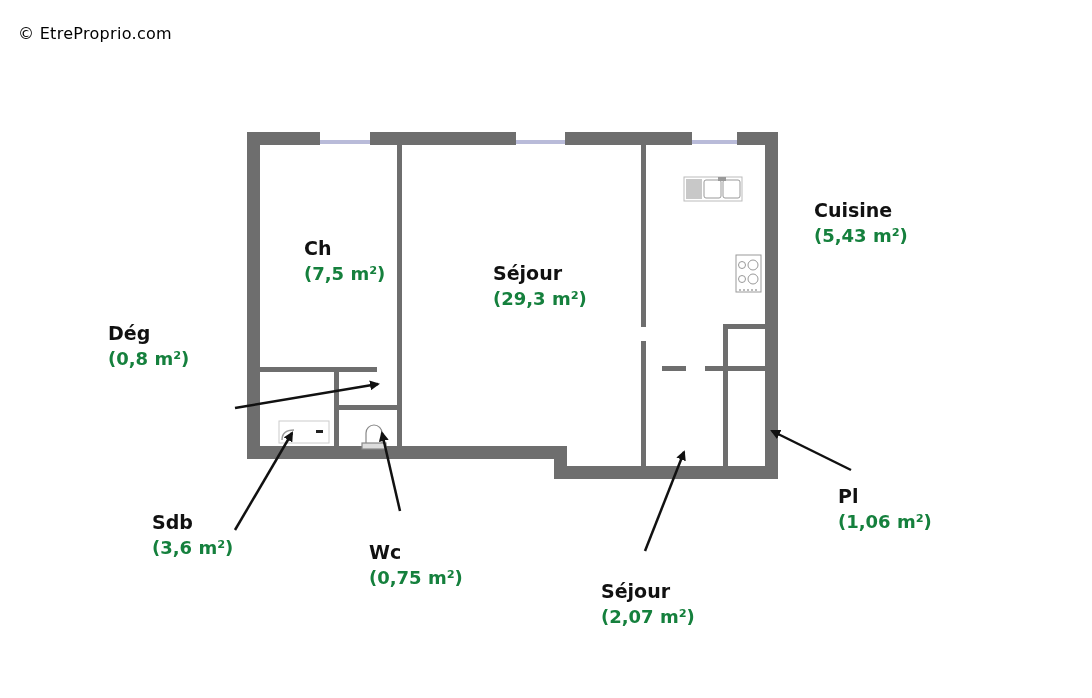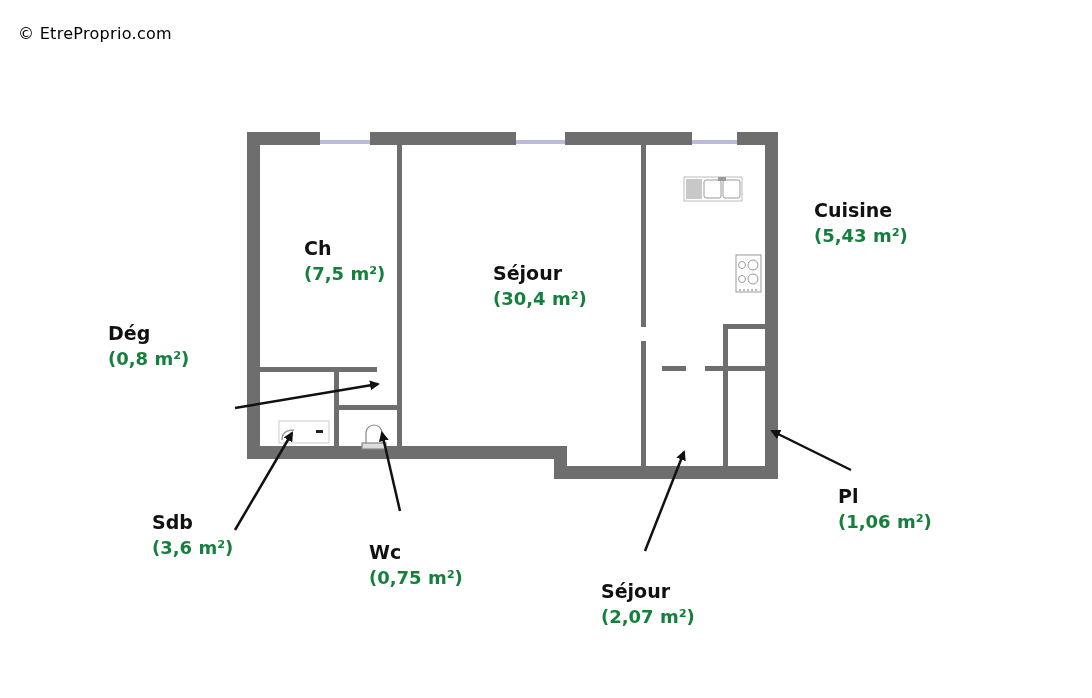--- a/index.html
+++ b/index.html
@@ -103,21 +103,21 @@
   </g>
 </svg>
 
 <div class="label" style="left:297px; top:236px;margin-left:7px;">
   <span class="name">Ch</span>
   <span class="area">(7,5 m²)</span>
 </div>
 
 <div class="label" style="left:493px; top:261px;">
   <span class="name">Séjour</span>
-  <span class="area">(30,4 m²)</span>
+  <span class="area">(29,3 m²)</span>
 </div>
 
 <div class="label" style="left:814px; top:198px;">
   <span class="name">Cuisine</span>
   <span class="area">(5,43 m²)</span>
 </div>
 
 <div class="label" style="left:108px; top:321px;">
   <span class="name">Dég</span>
   <span class="area">(0,8 m²)</span>

